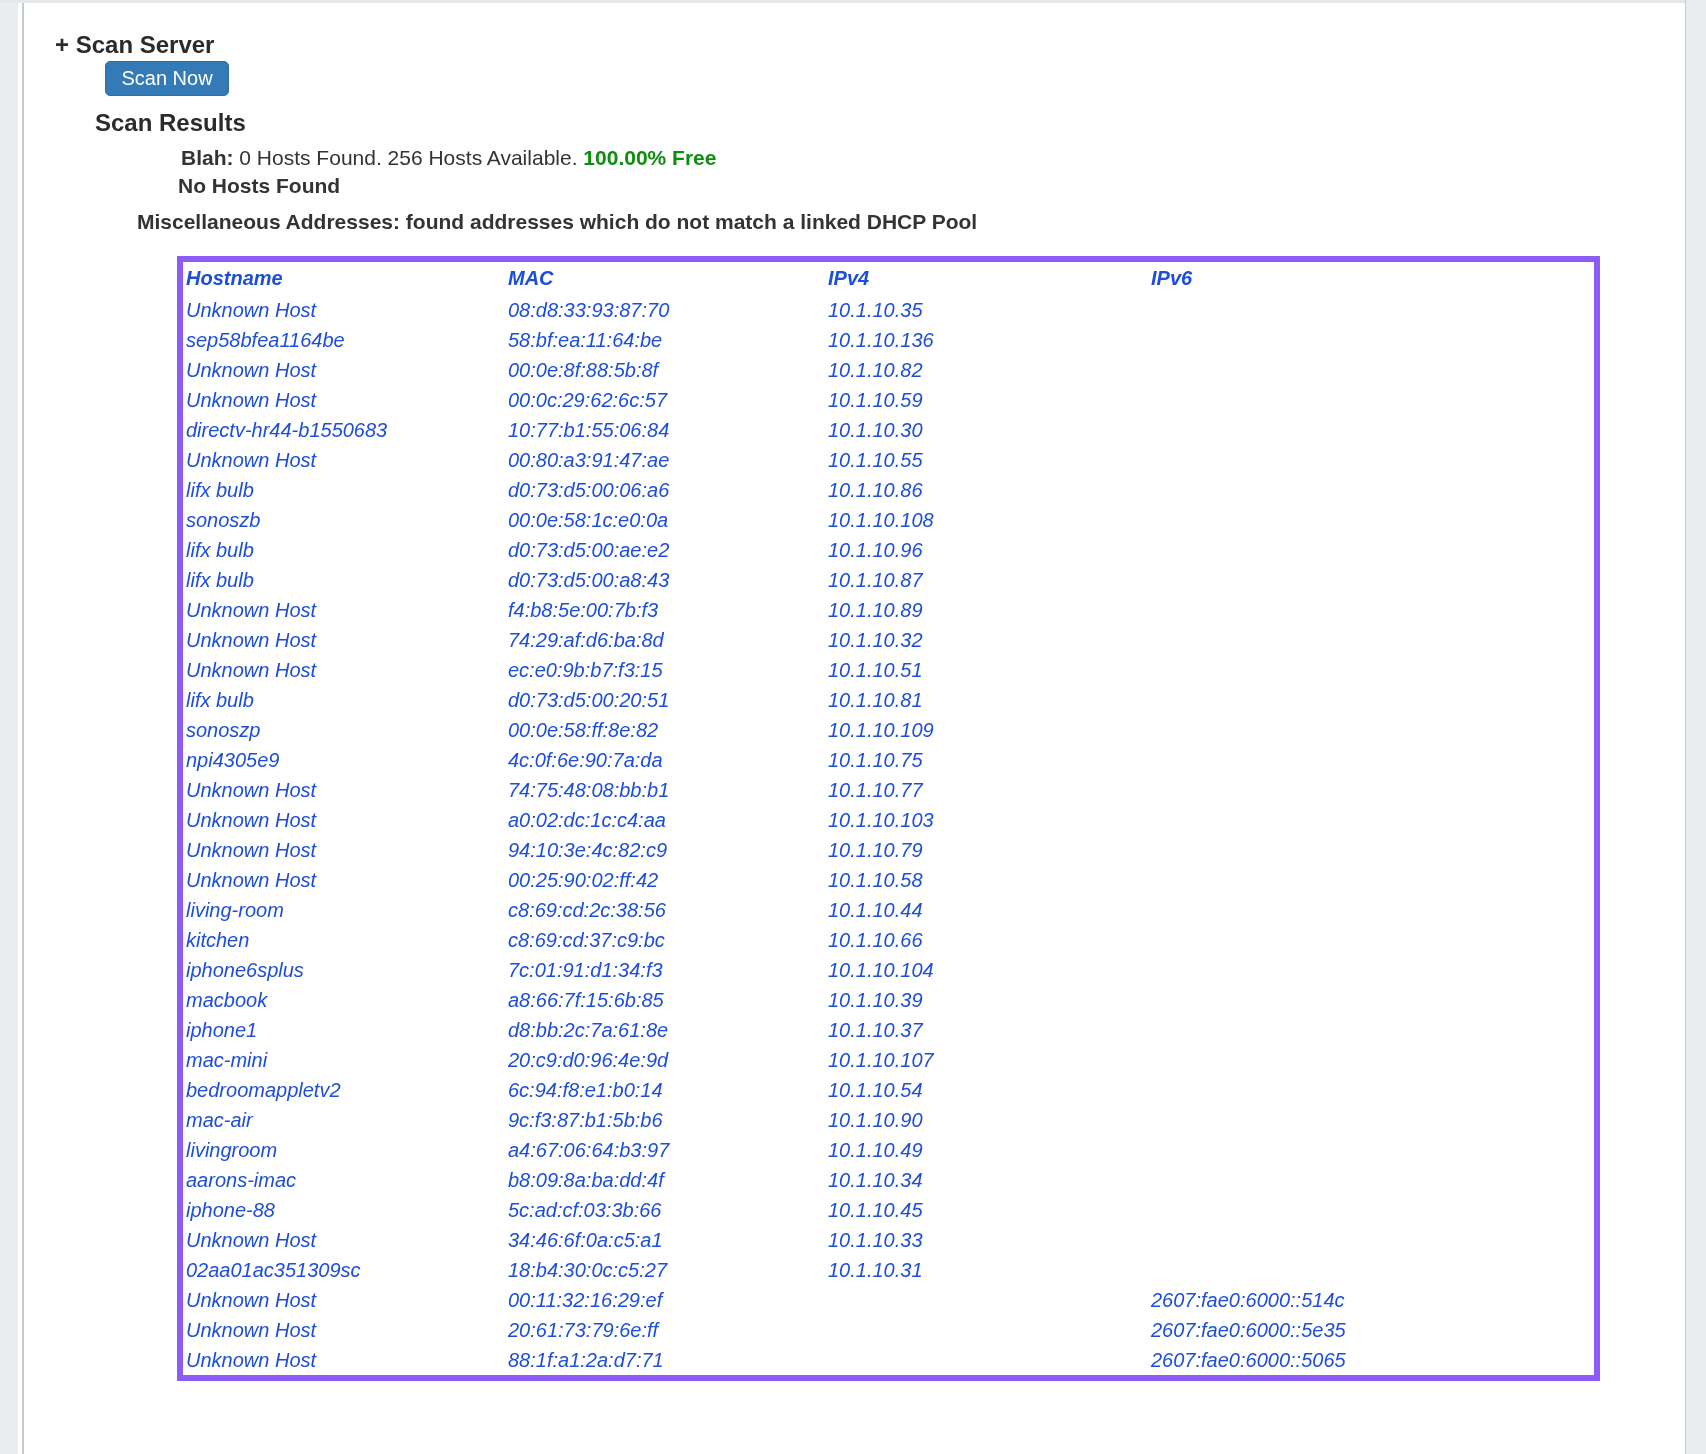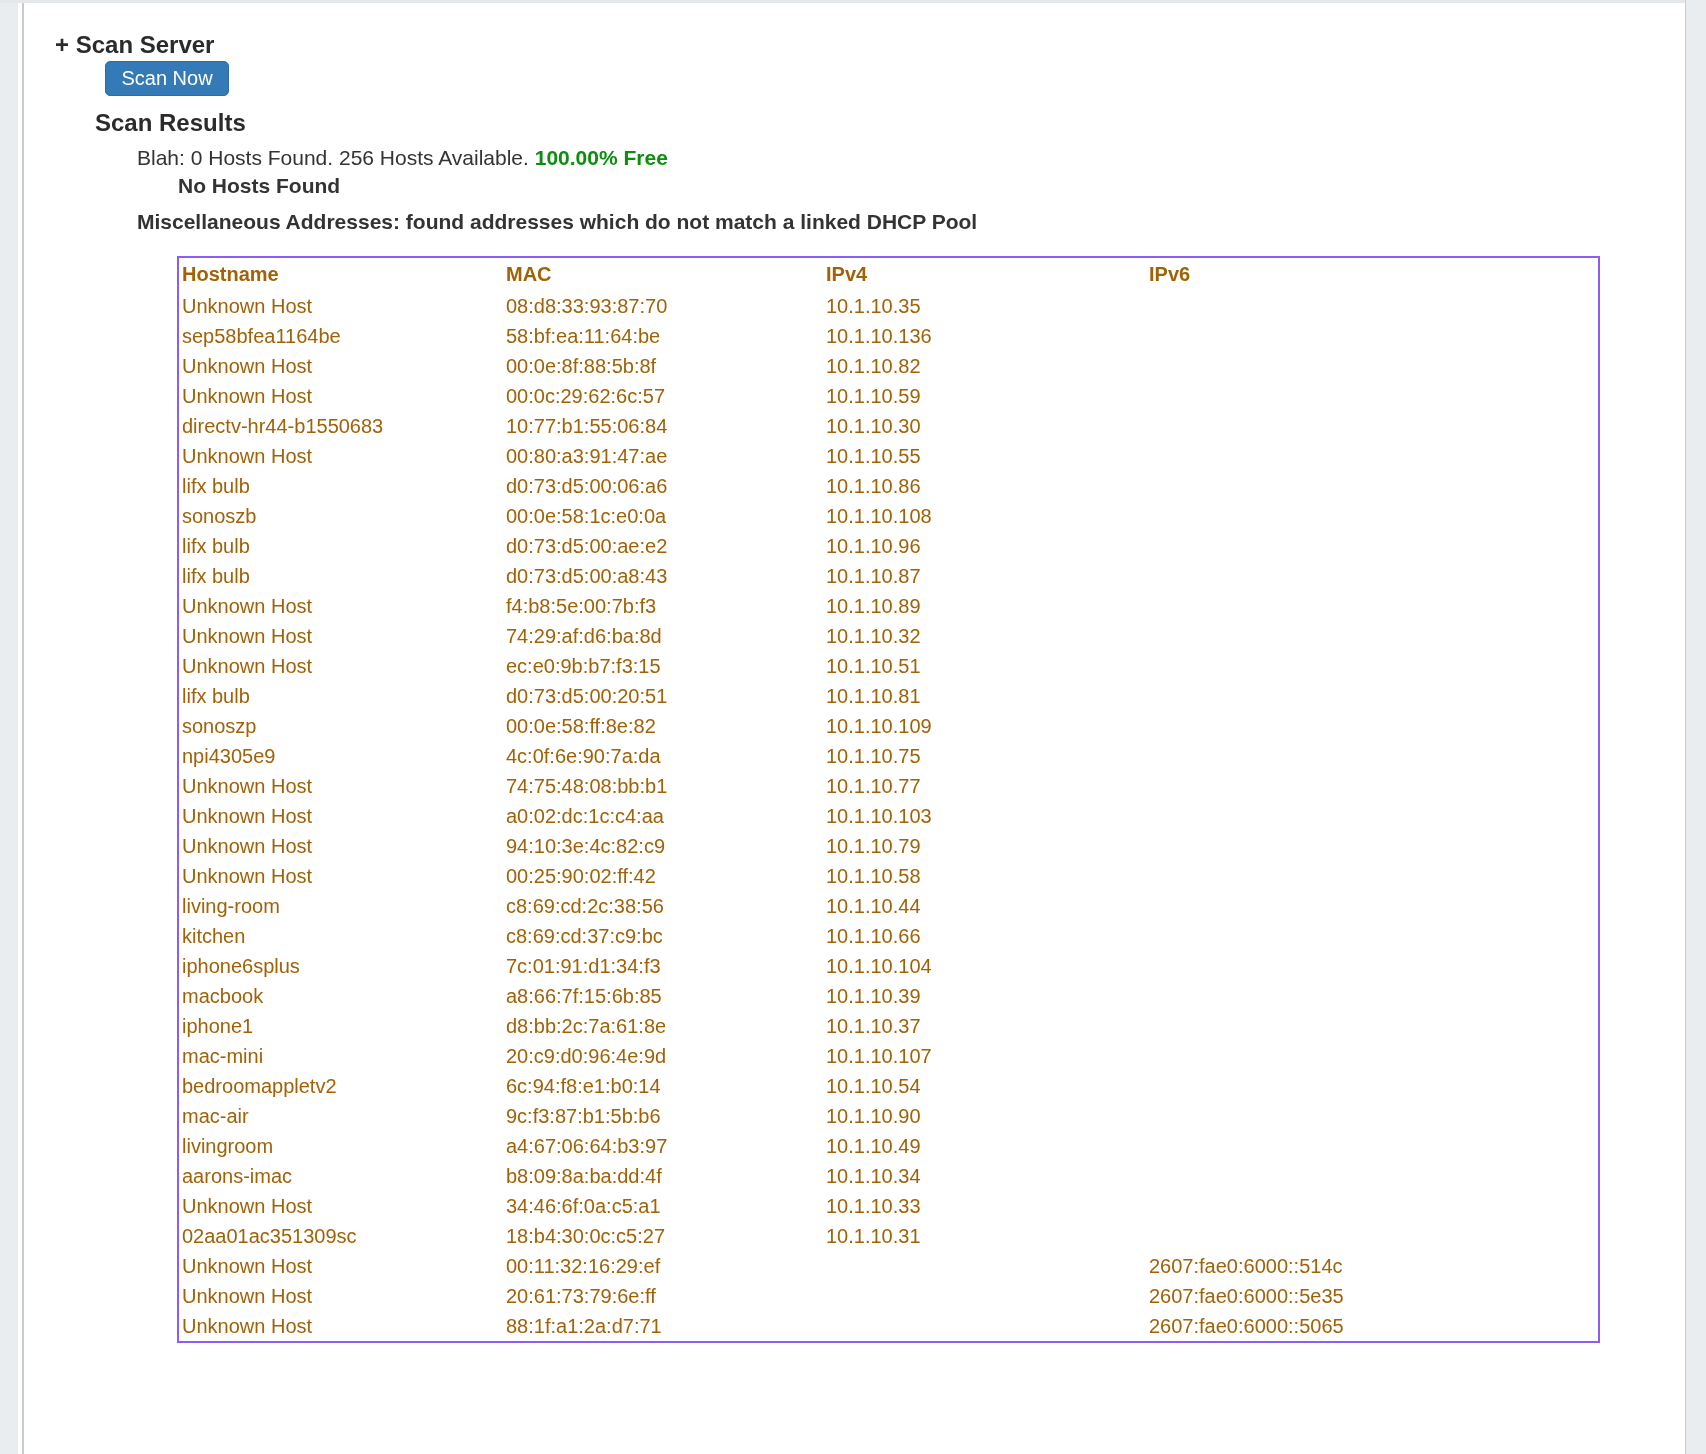--- a/index.html
+++ b/index.html
@@ -71,45 +71,46 @@
     font-size: 24px;
     font-weight: bold;
     line-height: 28px;
     color: #2b2b2b;
   }
   .status-line {
     margin: 9px 0 0 113px;
     font-size: 21px;
     line-height: 23px;
   }
-  .bold { font-weight: normal; }
+  .bold { font-weight: bold; margin-left: 44px; }
   .free {
     font-weight: bold;
     color: var(--free-green, #0e8e0e);
   }
   .no-hosts {
     margin: 5px 0 0 154px;
     font-size: 21px;
     line-height: 23px;
     font-weight: bold;
   }
   .misc-heading {
     margin: 13px 0 0 113px;
     font-size: 21px;
     line-height: 23px;
     font-weight: bold;
   }
   table.scan-table {
     margin: 23px 0 0 153px;
     border-collapse: collapse;
     width: 1423px;
-    border: 2px solid #8b5cf6;
+    border: 6px solid #8b5cf6;
     font-size: 20px;
     table-layout: fixed;
-    color: #a16207;
+    color: #1d4ed8;
+    font-style: italic;
   }
   table.scan-table col.c-host { width: 325px; }
   table.scan-table col.c-mac  { width: 320px; }
   table.scan-table col.c-ip4  { width: 323px; }
   table.scan-table th {
     height: 33px;
     text-align: left;
     vertical-align: middle;
     font-weight: bold;
     padding: 0 0 0 3px;
@@ -341,20 +342,26 @@
             <td>10.1.10.49</td>
             <td></td>
           </tr>
           <tr>
             <td>aarons-imac</td>
             <td>b8:09:8a:ba:dd:4f</td>
             <td>10.1.10.34</td>
             <td></td>
           </tr>
           <tr>
+            <td>iphone-88</td>
+            <td>5c:ad:cf:03:3b:66</td>
+            <td>10.1.10.45</td>
+            <td></td>
+          </tr>
+          <tr>
             <td>Unknown Host</td>
             <td>34:46:6f:0a:c5:a1</td>
             <td>10.1.10.33</td>
             <td></td>
           </tr>
           <tr>
             <td>02aa01ac351309sc</td>
             <td>18:b4:30:0c:c5:27</td>
             <td>10.1.10.31</td>
             <td></td>

